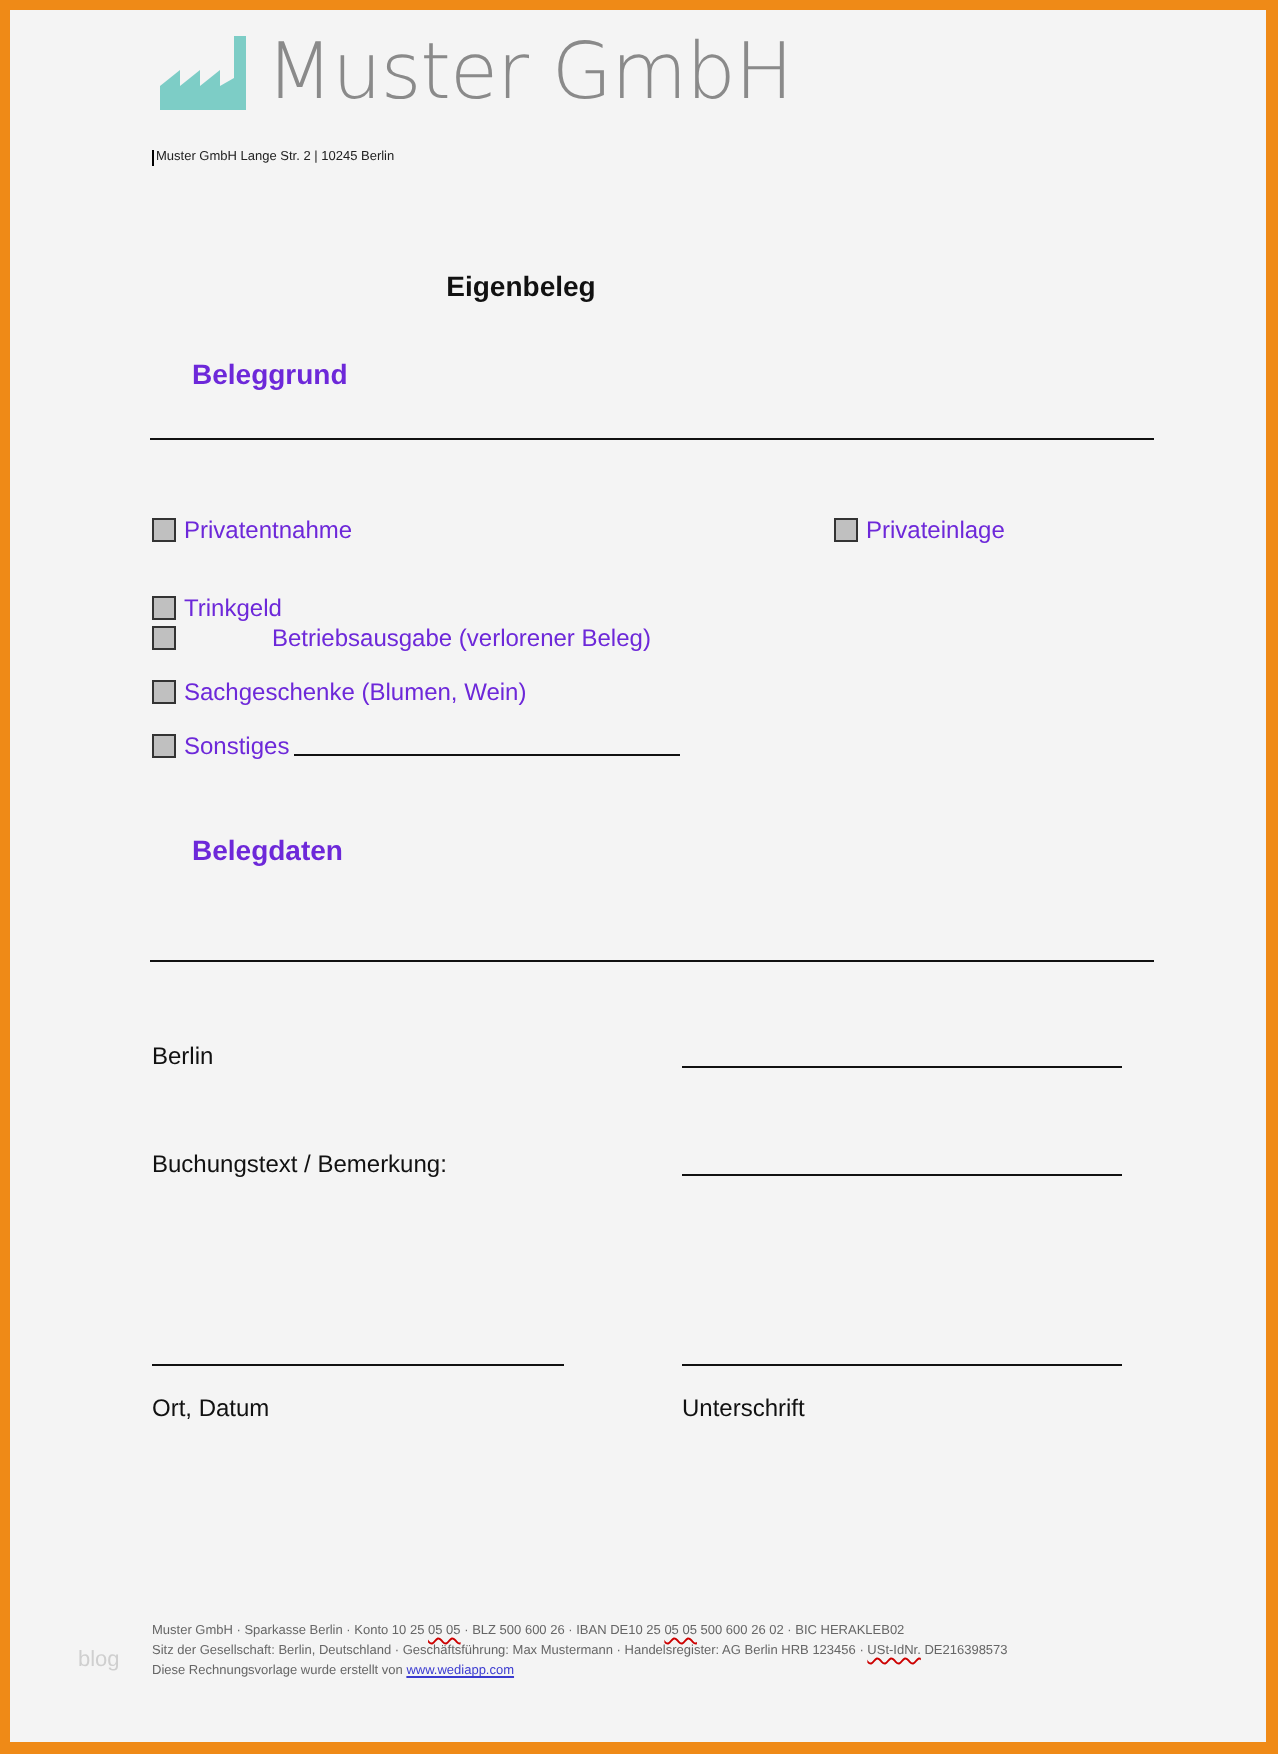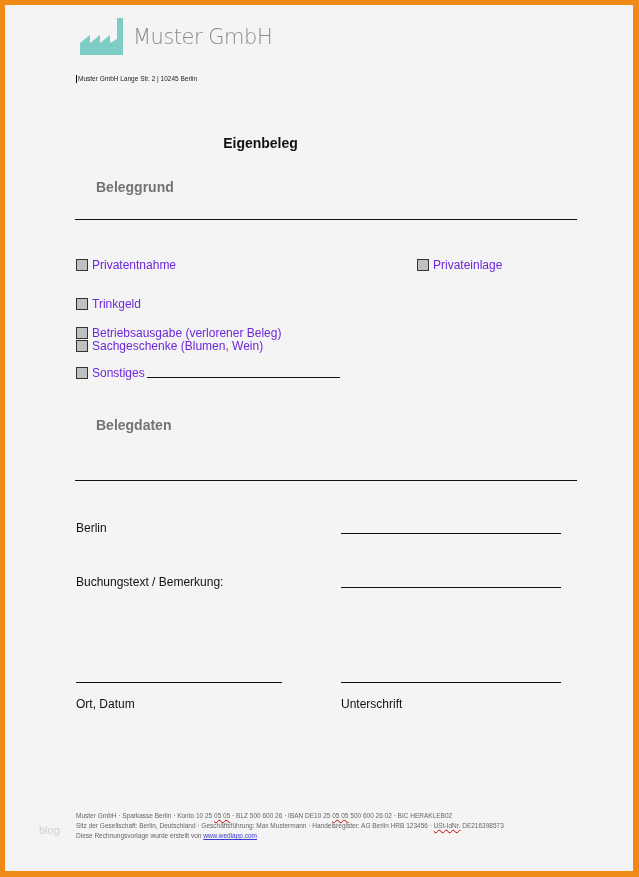--- a/index.html
+++ b/index.html
@@ -7,33 +7,33 @@
       width: 639px; height: 877px; position: relative; overflow: hidden;
       background: #ef8a17; font-family: "Liberation Sans", sans-serif;
     }
     .page {
       position: absolute; left: 5px; top: 5px; width: 628px; height: 866px;
       background: #f4f4f4;
     }
     .abs { position: absolute; }
     .logo-icon { left: 70px; top: 8px; width: 50px; height: 42px; }
     .logo-text {
-      left: 128px; top: 14px; font-size: 21px; color: #8a8a8a;
+      left: 128px; top: 14px; font-size: 39px; color: #8a8a8a;
       font-family: "DejaVu Sans", sans-serif; font-weight: 300; letter-spacing: -0.5px;
       white-space: nowrap; line-height: 36px;
     }
     .sender {
       left: 71px; top: 70px; font-size: 6.5px; color: #222; white-space: nowrap;
       border-left: 1px solid #000; padding-left: 1px; line-height: 8px;
     }
     .title {
       left: 0; width: 511px; top: 130px; text-align: center; font-weight: bold;
       font-size: 14px; color: #111;
     }
-    .h2 { font-weight: bold; font-size: 14px; color: #737373; left: 71px; padding-left: 20px; }
+    .h2 { font-weight: bold; font-size: 14px; color: #6d28d9; left: 71px; padding-left: 20px; }
     .rule { height: 1px; background: #111; }
     .cb-row { display: flex; align-items: center; white-space: nowrap; font-size: 12px; color: #6d28d9; }
     .cb {
       width: 10px; height: 10px; background: #c0c0c0; border: 1px solid #333;
       margin-right: 4px; box-sizing: content-box; flex: none;
     }
     .fill-line { display: inline-block; height: 1px; background: #111; margin-left: 2px; align-self: flex-end; margin-bottom: 2px; }
     .label { font-size: 12px; color: #111; white-space: nowrap; }
     .footer {
       left: 71px; top: 806px; font-size: 6.5px; color: #666; line-height: 10px; white-space: nowrap;
@@ -60,21 +60,21 @@
   <div class="abs rule" style="left:70px; width:502px; top:214px;"></div>
 
   <div class="abs cb-row" style="left:71px; top:253px;">
     <span class="cb"></span>
     <span>Privatentnahme</span>
   </div>
   <div class="abs cb-row" style="left:71px; top:280px;margin-top:12px;">
     <span class="cb"></span>
     <span>Trinkgeld</span>
   </div>
-  <div class="abs cb-row" style="left:71px; top:321px;">
+  <div class="abs cb-row" style="left:71px; top:307px;gap:44px;">
     <span class="cb"></span>
     <span>Betriebsausgabe (verlorener Beleg)</span>
   </div>
   <div class="abs cb-row" style="left:71px; top:334px;">
     <span class="cb"></span>
     <span>Sachgeschenke (Blumen, Wein)</span>
   </div>
   <div class="abs cb-row" style="left:71px; top:361px;">
     <span class="cb"></span>
     <span>Sonstiges</span>

